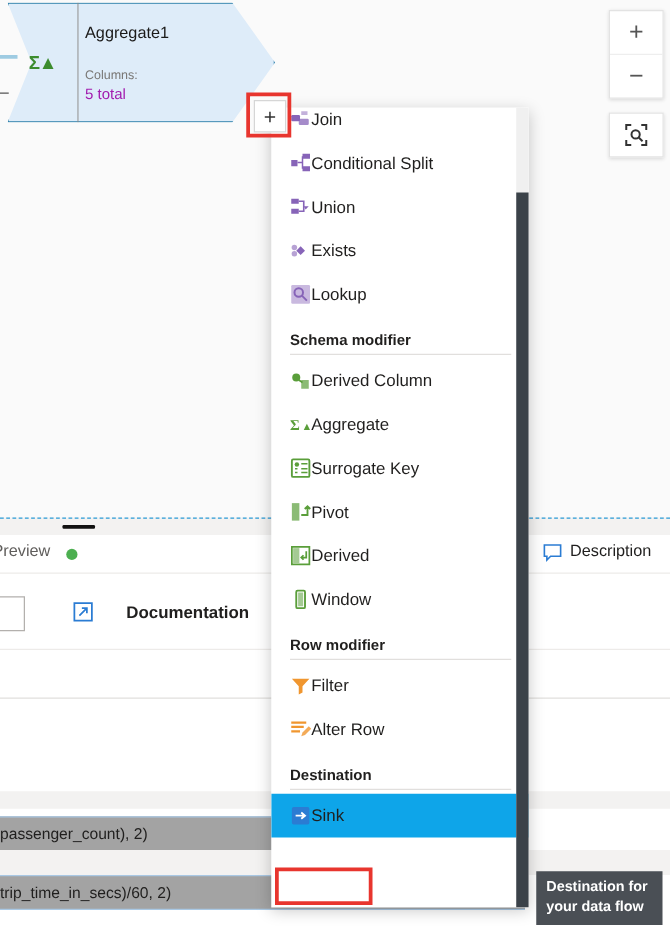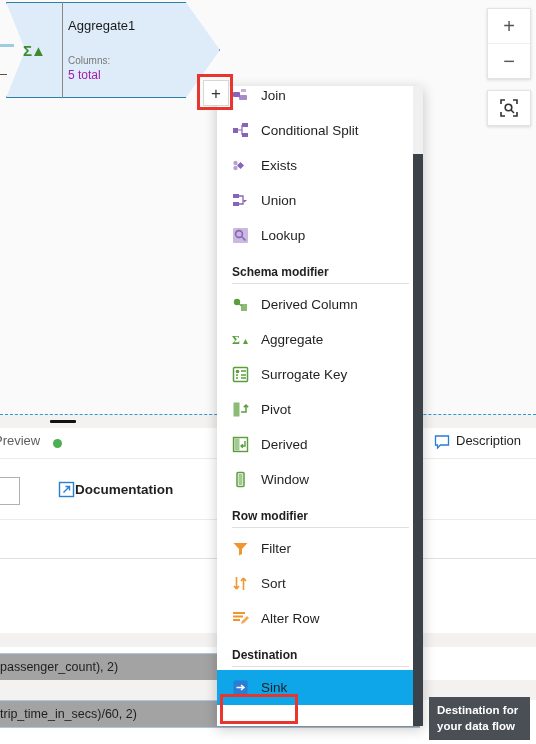--- a/index.html
+++ b/index.html
@@ -43,33 +43,33 @@
     border-top:1px dashed #2b9bd6;border-bottom:1px dashed #2b9bd6;}
   .grip{position:absolute;left:50px;top:5px;width:26px;height:3px;background:#111;border-radius:1px;}
   .panel{position:absolute;left:0;top:428px;width:536px;height:316px;background:#fff;}
   .tabrow{position:absolute;left:0;top:0;width:536px;height:30px;border-bottom:1px solid #edebe9;}
   .tab-prev{position:absolute;left:-6px;top:5px;font-size:13px;color:#605e5c;}
   .statusdot{position:absolute;left:53px;top:11px;width:9px;height:9px;border-radius:50%;background:#4caf50;}
   .descicon{position:absolute;left:434px;top:6px;width:16px;height:16px;}
   .desctxt{position:absolute;left:456px;top:5px;font-size:13px;}
   .toolrow{position:absolute;left:0;top:31px;width:536px;height:60px;border-bottom:1px solid #edebe9;}
   .smallinput{position:absolute;left:-22px;top:18px;width:40px;height:26px;border:1px solid #b3b0ad;background:#fff;}
-  .docbtn{position:absolute;left:58px;top:18px;height:24px;display:flex;align-items:center;gap:0;}
+  .docbtn{position:absolute;left:58px;top:18px;height:24px;display:flex;align-items:center;gap:26px;}
   .docicon{width:17px;height:17px;}
   .doctxt{font-size:13.5px;font-weight:bold;color:#201f1e;}
   .rowdiv{position:absolute;left:0;width:536px;height:1px;background:#e1dfdd;}
   .expr{position:absolute;left:0;height:26px;background:#a3a3a3;border-top:1px solid #a9c8e4;border-bottom:1px solid #a9c8e4;
     display:flex;align-items:center;font-size:12.5px;color:#201f1e;}
   .graystrip{position:absolute;left:0;width:536px;height:14px;background:#f3f2f1;}
 
   
   .menu{position:absolute;left:217px;top:86px;width:206px;height:640px;background:#fff;
     box-shadow:0 3px 12px rgba(0,0,0,.22);z-index:20;overflow:hidden;}
   .mitem{position:relative;height:35px;display:flex;align-items:center;padding-left:15px;box-sizing:border-box;}
-  .mitem .lbl{font-size:13.5px;color:#201f1e;margin-left:12px;}
+  .mitem .lbl{font-size:13.5px;color:#201f1e;}
   .mitem.hovered{background:#0ea5e9;}
   .mic{width:17px;height:17px;flex:none;}
   .mhead{height:30px;display:flex;align-items:flex-end;padding:0 0 4px 15px;box-sizing:border-box;
     font-size:12px;font-weight:bold;color:#201f1e;}
   .msep{height:1px;background:#e1dfdd;margin:0 14px 3px 15px;}
   .scrolltrack{position:absolute;right:0;top:0;width:10px;height:640px;background:#f0f0f0;}
   .scrollthumb{position:absolute;right:0;top:68px;width:10px;height:572px;background:#3b4249;}
   .sinkred{position:absolute;left:220px;top:694px;width:78px;height:30px;border:3px solid #e8352e;box-sizing:border-box;z-index:40;}
 
   
@@ -169,37 +169,37 @@
     <span class="mic"><svg xmlns="http://www.w3.org/2000/svg" width="17" height="17" viewBox="0 0 17 17">
             <rect x="1" y="6" width="5" height="5" fill="#8764b8"></rect>
             <rect x="10" y="1" width="6" height="4" fill="#8764b8"></rect>
             <rect x="10" y="11" width="6" height="4" fill="#8764b8"></rect>
             <path d="M6 8h4M10 3v10" stroke="#8764b8" stroke-width="1.2" fill="none"></path>
           </svg></span>
     <span class="lbl">Conditional Split</span>
       </div>
       <div class="mitem">
     <span class="mic"><svg xmlns="http://www.w3.org/2000/svg" width="17" height="17" viewBox="0 0 17 17">
-            <path d="M5 8.5L8.5 5 12 8.5 8.5 12z" fill="#8764b8"></path>
-            <circle cx="3.5" cy="6" r="2.2" fill="#8764b8" opacity=".6"></circle>
-            <circle cx="3.5" cy="11" r="2.2" fill="#8764b8" opacity=".6"></circle>
-          </svg></span>
-    <span class="lbl">Exists</span>
-      </div>
-      <div class="mitem">
-    <span class="mic"><svg xmlns="http://www.w3.org/2000/svg" width="17" height="17" viewBox="0 0 17 17">
             <rect x="1" y="2" width="6" height="4" fill="#8764b8"></rect>
             <rect x="1" y="10" width="6" height="4" fill="#8764b8"></rect>
             <path d="M7 4h4v8H7" stroke="#8764b8" stroke-width="1.3" fill="none"></path>
             <path d="M11 8h4l-2.5 2.5z" fill="#8764b8"></path>
           </svg></span>
     <span class="lbl">Union</span>
       </div>
       <div class="mitem">
     <span class="mic"><svg xmlns="http://www.w3.org/2000/svg" width="17" height="17" viewBox="0 0 17 17">
+            <path d="M5 8.5L8.5 5 12 8.5 8.5 12z" fill="#8764b8"></path>
+            <circle cx="3.5" cy="6" r="2.2" fill="#8764b8" opacity=".6"></circle>
+            <circle cx="3.5" cy="11" r="2.2" fill="#8764b8" opacity=".6"></circle>
+          </svg></span>
+    <span class="lbl">Exists</span>
+      </div>
+      <div class="mitem">
+    <span class="mic"><svg xmlns="http://www.w3.org/2000/svg" width="17" height="17" viewBox="0 0 17 17">
             <rect x="1" y="1" width="15" height="15" rx="1" fill="#8764b8" opacity=".45"></rect>
             <circle cx="7" cy="7" r="3.4" fill="none" stroke="#8764b8" stroke-width="1.6"></circle>
             <path d="M9.5 9.5l4 4" stroke="#8764b8" stroke-width="1.6"></path>
           </svg></span>
     <span class="lbl">Lookup</span>
       </div>
       <div class="mhead">Schema modifier</div>
       <div class="msep"></div>
       <div class="mitem">
     <span class="mic"><svg xmlns="http://www.w3.org/2000/svg" width="17" height="17" viewBox="0 0 17 17">
@@ -249,27 +249,20 @@
       <div class="mhead">Row modifier</div>
       <div class="msep"></div>
       <div class="mitem">
     <span class="mic"><svg xmlns="http://www.w3.org/2000/svg" width="17" height="17" viewBox="0 0 17 17">
             <path d="M1.5 3h14l-5.5 6v5l-3 1.5V9z" fill="#f0962f"></path>
           </svg></span>
     <span class="lbl">Filter</span>
       </div>
       <div class="mitem">
     <span class="mic"><svg xmlns="http://www.w3.org/2000/svg" width="17" height="17" viewBox="0 0 17 17">
-            <path d="M4.5 2v12M4.5 14L2 11m2.5 3L7 11" stroke="#f0962f" stroke-width="1.6" fill="none"></path>
-            <path d="M11.5 15V3M11.5 3L9 6m2.5-3L14 6" stroke="#f0962f" stroke-width="1.6" fill="none"></path>
-          </svg></span>
-    <span class="lbl">Sort</span>
-      </div>
-      <div class="mitem">
-    <span class="mic"><svg xmlns="http://www.w3.org/2000/svg" width="17" height="17" viewBox="0 0 17 17">
             <path d="M1 3h12M1 6.5h10M1 10h7" stroke="#f0962f" stroke-width="1.8"></path>
             <path d="M9 14l1-3 5-5 2 2-5 5z" fill="#f0962f" opacity=".8"></path>
           </svg></span>
     <span class="lbl">Alter Row</span>
       </div>
       <div class="mhead">Destination</div>
       <div class="msep"></div>
       <div class="mitem hovered">
     <span class="mic"><svg xmlns="http://www.w3.org/2000/svg" width="17" height="17" viewBox="0 0 17 17">
             <rect x="1.5" y="1.5" width="14" height="14" rx="1.5" fill="#2b7cd3"></rect>

